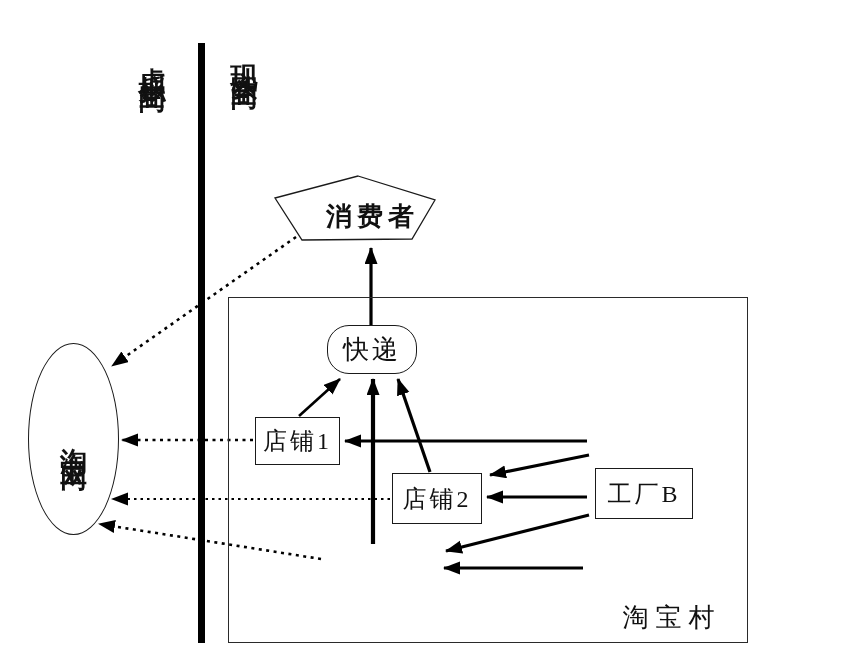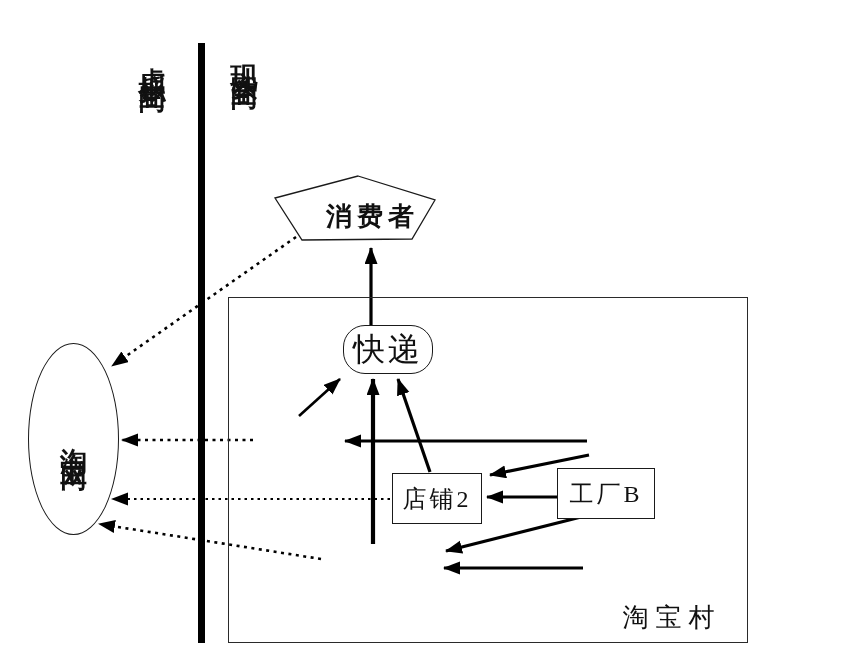--- a/index.html
+++ b/index.html
@@ -35,34 +35,34 @@
   }
   #taobao-ellipse .vtext {
     writing-mode:vertical-rl; text-orientation:upright;
     font-size:27px; letter-spacing:9px; font-weight:bold;
   }
   #consumer-label {
     position:absolute; left:297px; top:199px; width:122px; text-align:right;
     font-size:26px; letter-spacing:5px; font-weight:bold;
   }
   #express-node {
-    position:absolute; left:343px; top:325px; width:88px; height:47px;
+    position:absolute; left:327px; top:325px; width:88px; height:47px;
     border:1.3px solid #1a1a1a; border-radius:22px; background:#fff;
     display:flex; align-items:center; justify-content:center;
-    font-size:32px; letter-spacing:3px;
+    font-size:26px; letter-spacing:3px;
   }
   #village-label {
     position:absolute; left:612px; top:600px; width:120px; text-align:center;
     font-size:26px; letter-spacing:7px;
   }
   #shop1-box        { left:255px; top:417px; width:83px;  height:46px; }
   #shop2-box        { left:392px; top:473px; width:88px;  height:49px; }
   #shop-more-box    { left:323px; top:544px; width:114px; height:49px; }
   #factory-a-box    { left:587px; top:411px; width:103px; height:47px; }
-  #factory-b-box    { left:557px; top:468px; width:96px;  height:49px; }
+  #factory-b-box    { left:595px; top:468px; width:96px;  height:49px; }
   #factory-more-box { left:583px; top:540px; width:147px; height:48px; }
 
   .sline  { stroke:#000; stroke-width:2.6px; fill:none; }
   .sthick { stroke:#000; stroke-width:3.2px; fill:none; }
   .strunk { stroke:#000; stroke-width:4.2px; fill:none; }
   .dline  { stroke:#000; stroke-width:2.6px; fill:none; stroke-dasharray:3 4.5; }
   .dfine  { stroke:#000; stroke-width:1.8px; fill:none; stroke-dasharray:2.5 4; }
   .shape  { stroke:#1a1a1a; stroke-width:1.3px; fill:#ffffff; }
 </style>
 </head>
@@ -103,17 +103,18 @@
   <div id="village-label">淘宝村</div>
 
   <div id="taobao-ellipse">
     <span class="vtext">淘宝网</span>
   </div>
 
   <div id="consumer-label">消费者</div>
 
   <div id="express-node">快递</div>
 
+  <div class="node-box" id="shop1-box">店铺1</div>
   <div class="node-box" id="shop2-box">店铺2</div>
 
   <div class="node-box midborder" id="factory-b-box">工厂B</div>
 
 </div>
 
 </body></html>

